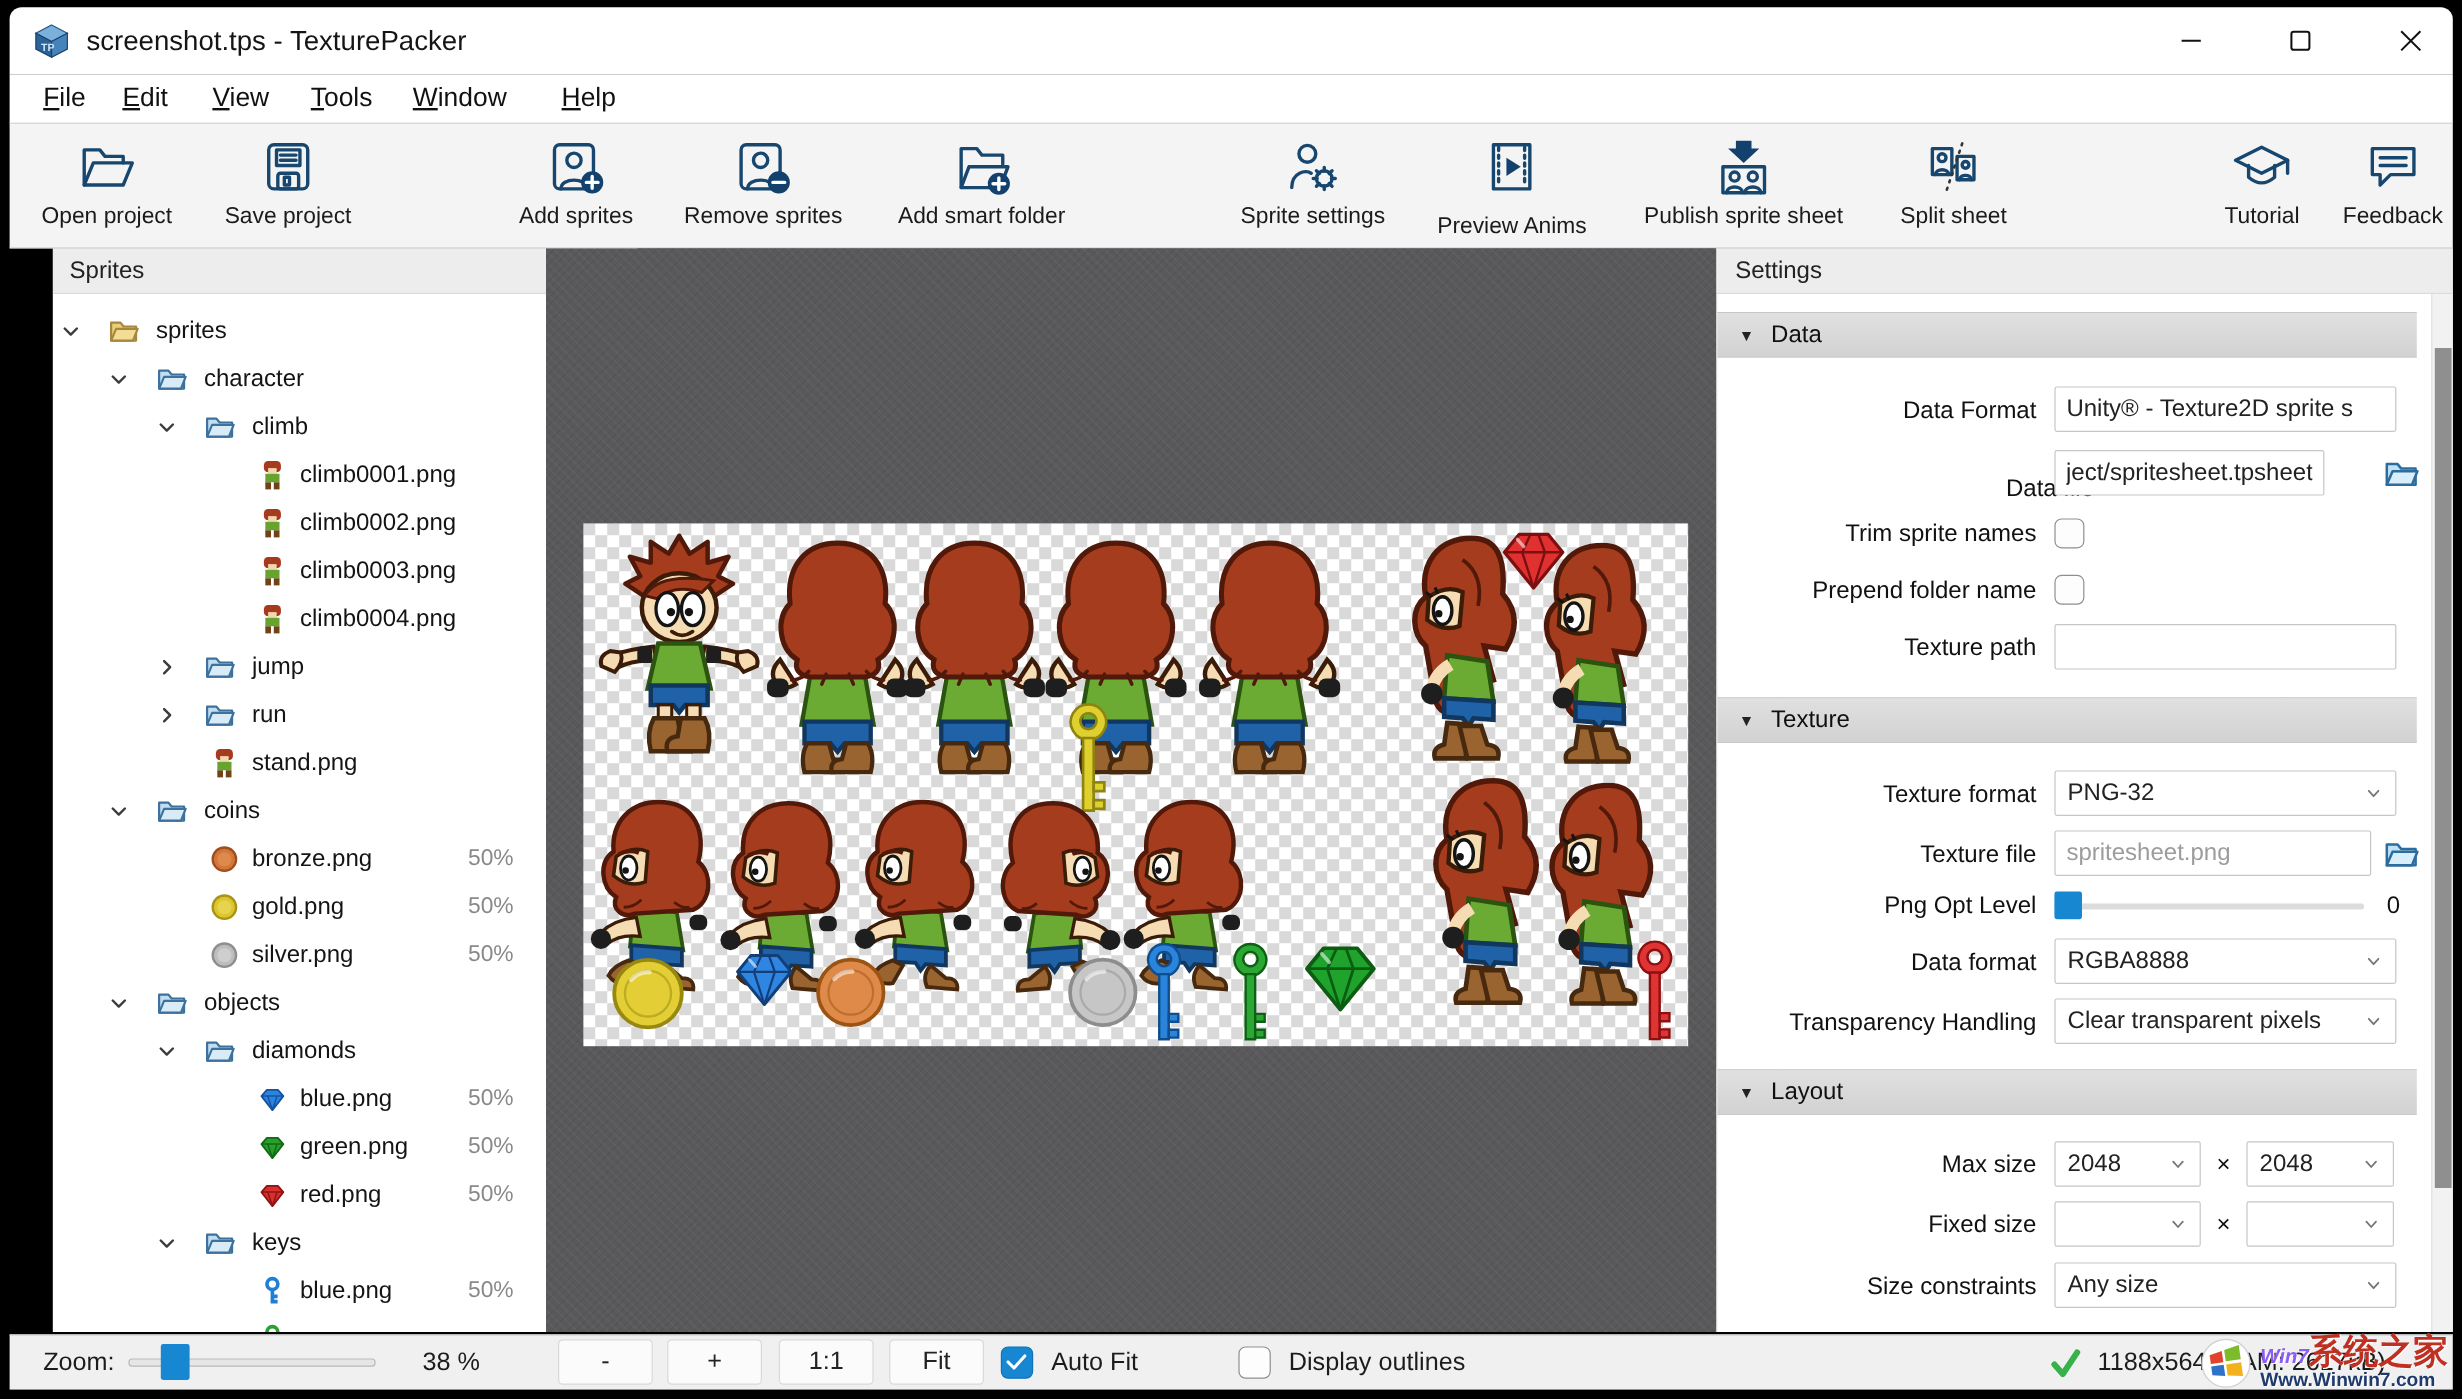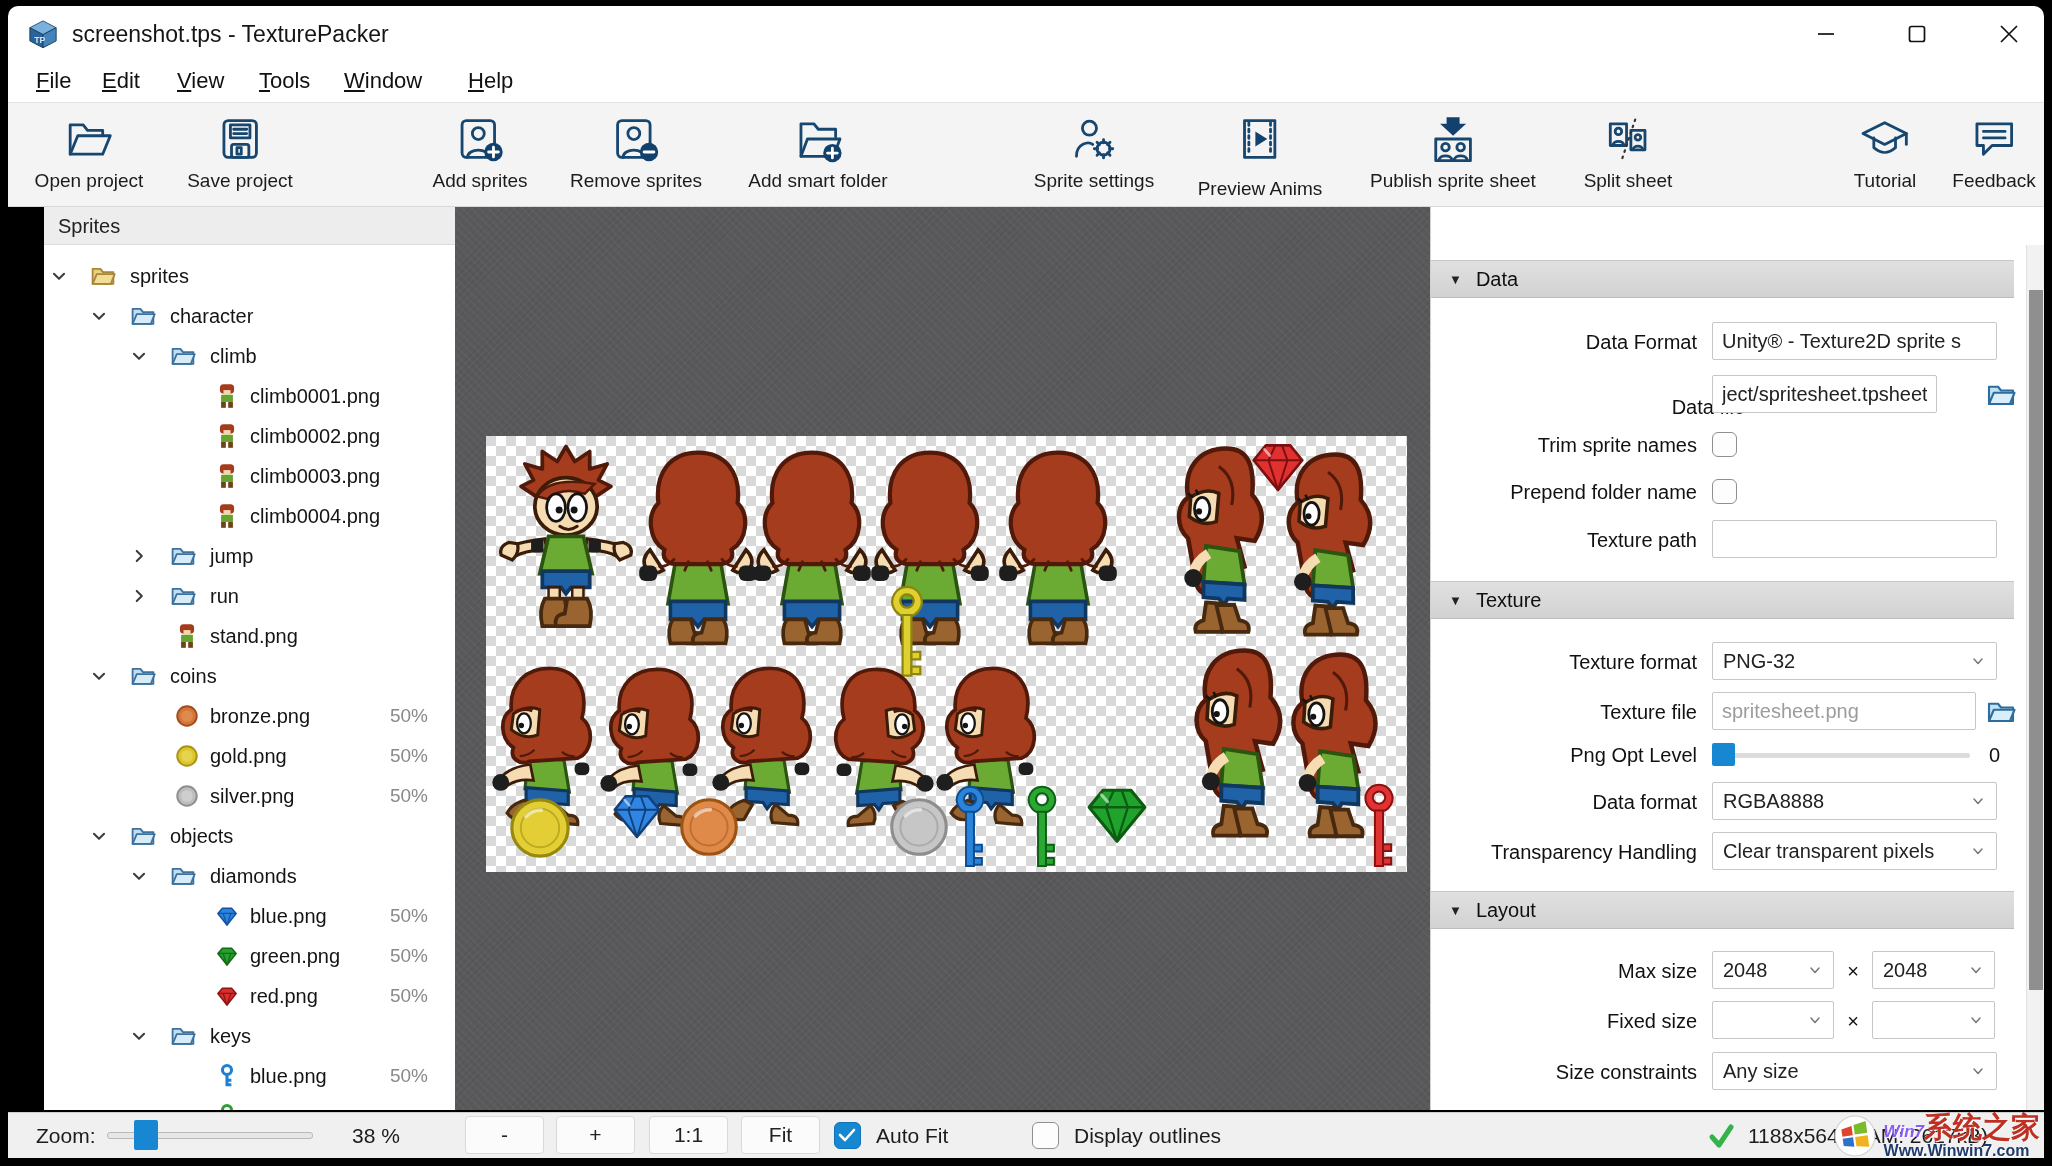--- a/index.html
+++ b/index.html
@@ -616,20 +616,23 @@
       <use href="#coin-big" x="192" y="360" width="62" height="62" style="--c1:#e08a4a;--c2:#9c5415"></use>
       <use href="#coin-big" x="402" y="360" width="62" height="62" style="--c1:#c6c6c6;--c2:#8d8d8d"></use>
       <use href="#key-big" x="464" y="348" width="40" height="86" style="--k1:#2a84dc;--k2:#0f4d8c"></use>
       <use href="#key-big" x="536" y="348" width="40" height="86" style="--k1:#2aa833;--k2:#0e6114"></use>
       <use href="#gem-big" x="590" y="348" width="82" height="62" style="--g1:#1fa32c;--g2:#0c5c12"></use>
       <use href="#key-big" x="872" y="346" width="42" height="88" style="--k1:#e03434;--k2:#8c1010"></use>
     </svg>
   </div>
 
   <div id="settings-panel" class="abs">
+    <div class="panel-header" style="padding-left:15px;">
+      <span>Settings</span>
+    </div>
     <div id="settings-body">
         <div class="sec-bar" style="top: 53px;">
           <span class="sec-tri">▼</span>
           <span>Data</span>
         </div>
         <div class="s-label" style="top: 115px;">Data Format</div>
         <input class="inp" readonly="" value="Unity® - Texture2D sprite s" style="top: 115px; width: 285px;">
         <div class="s-label" style="top: 180px; margin-left: 48px;">Data file</div>
         <input class="inp" readonly="" value="ject/spritesheet.tpsheet" style="top: 168px; width: 225px;">
         <span class="folder-btn" style="top: 173px;">

